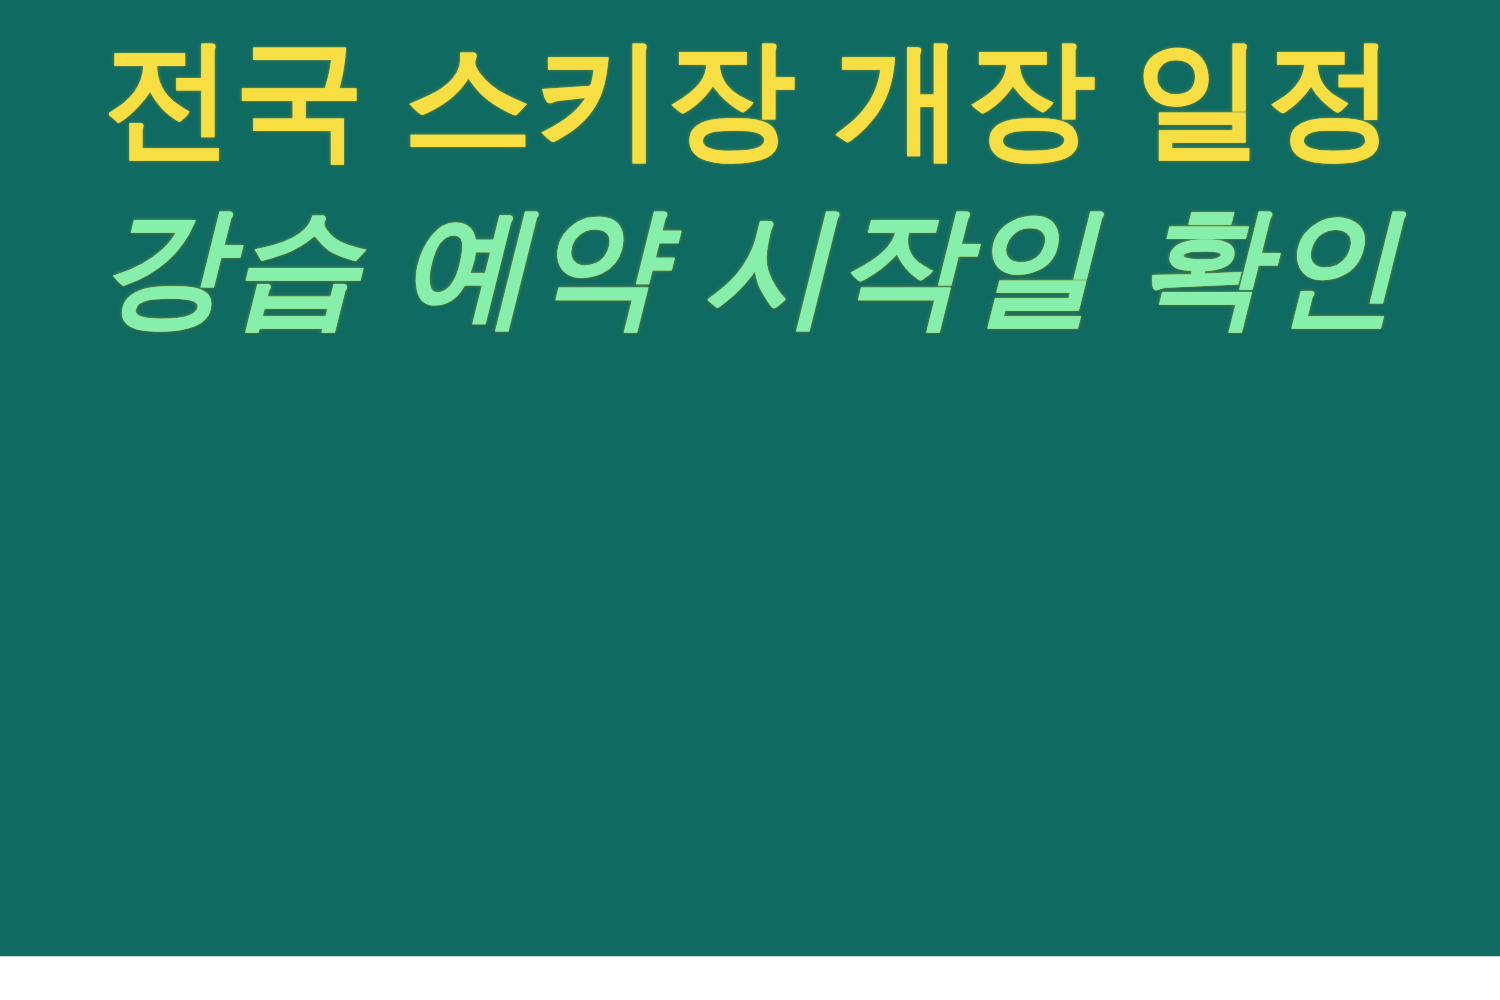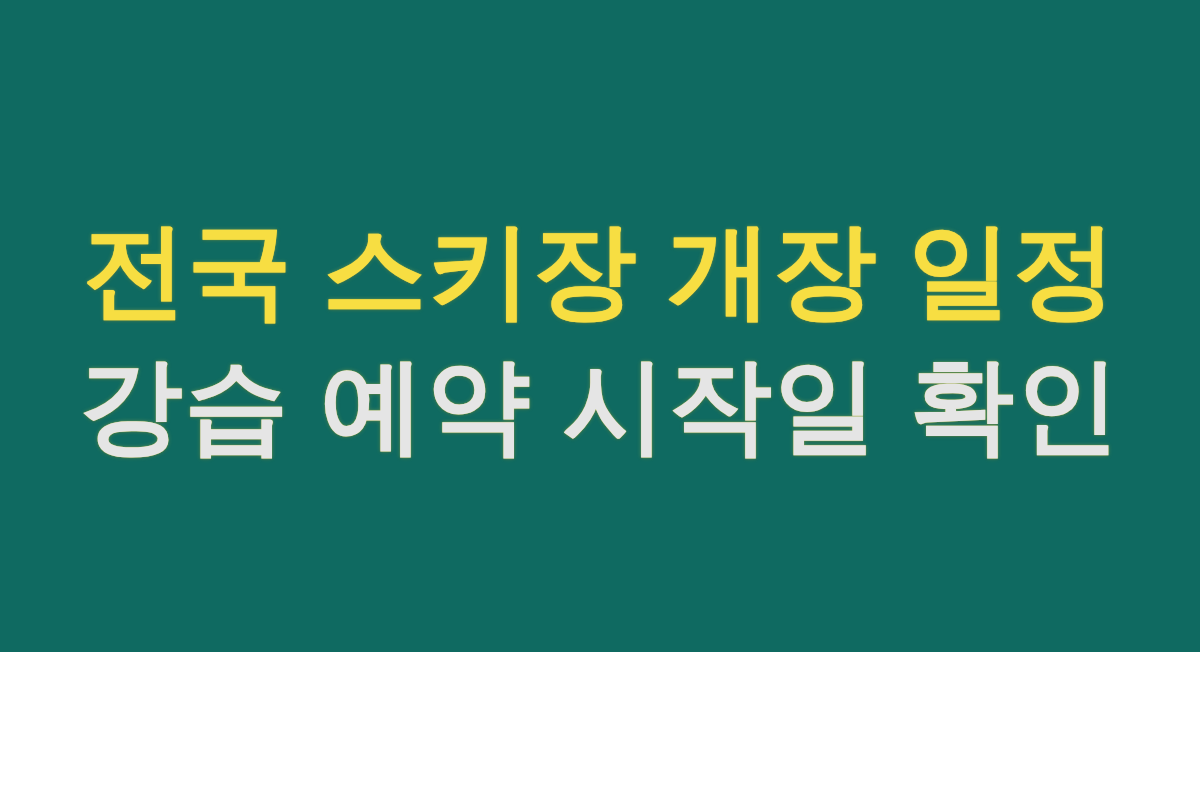--- a/index.html
+++ b/index.html
@@ -11,26 +11,26 @@
   body {
     width: 1200px;
     height: 800px;
     overflow: hidden;
     font-family: "Liberation Sans", "DejaVu Sans", sans-serif;
   }
 
   #canvas {
     position: relative;
     width: 1200px;
-    height: 652px;
+    height: 765px;
     background: #0F6A61;
     display: flex;
     flex-direction: column;
     align-items: center;
-    justify-content: center;
+    justify-content: flex-start;
     box-sizing: border-box;
   }
 
   #title-block {
     display: flex;
     flex-direction: column;
     align-items: center;
     justify-content: center;
     width: 100%;
     
@@ -63,17 +63,17 @@
 </style>
 </head>
 <body>
 
 <div id="canvas" style="background: rgb(15, 106, 97);">
 
   <div id="title-block">
 
     <span class="title-line line-1" style="color: rgb(247, 222, 66);">전국 스키장 개장 일정</span>
 
-    <span class="title-line line-2" style="color: #e5e5e5;">강습 예약 시작일 확인</span>
+    <span class="title-line line-2" style="color: #86efac; font-style: italic;">강습 예약 시작일 확인</span>
 
   </div>
 
 </div>
 
 </body></html>

